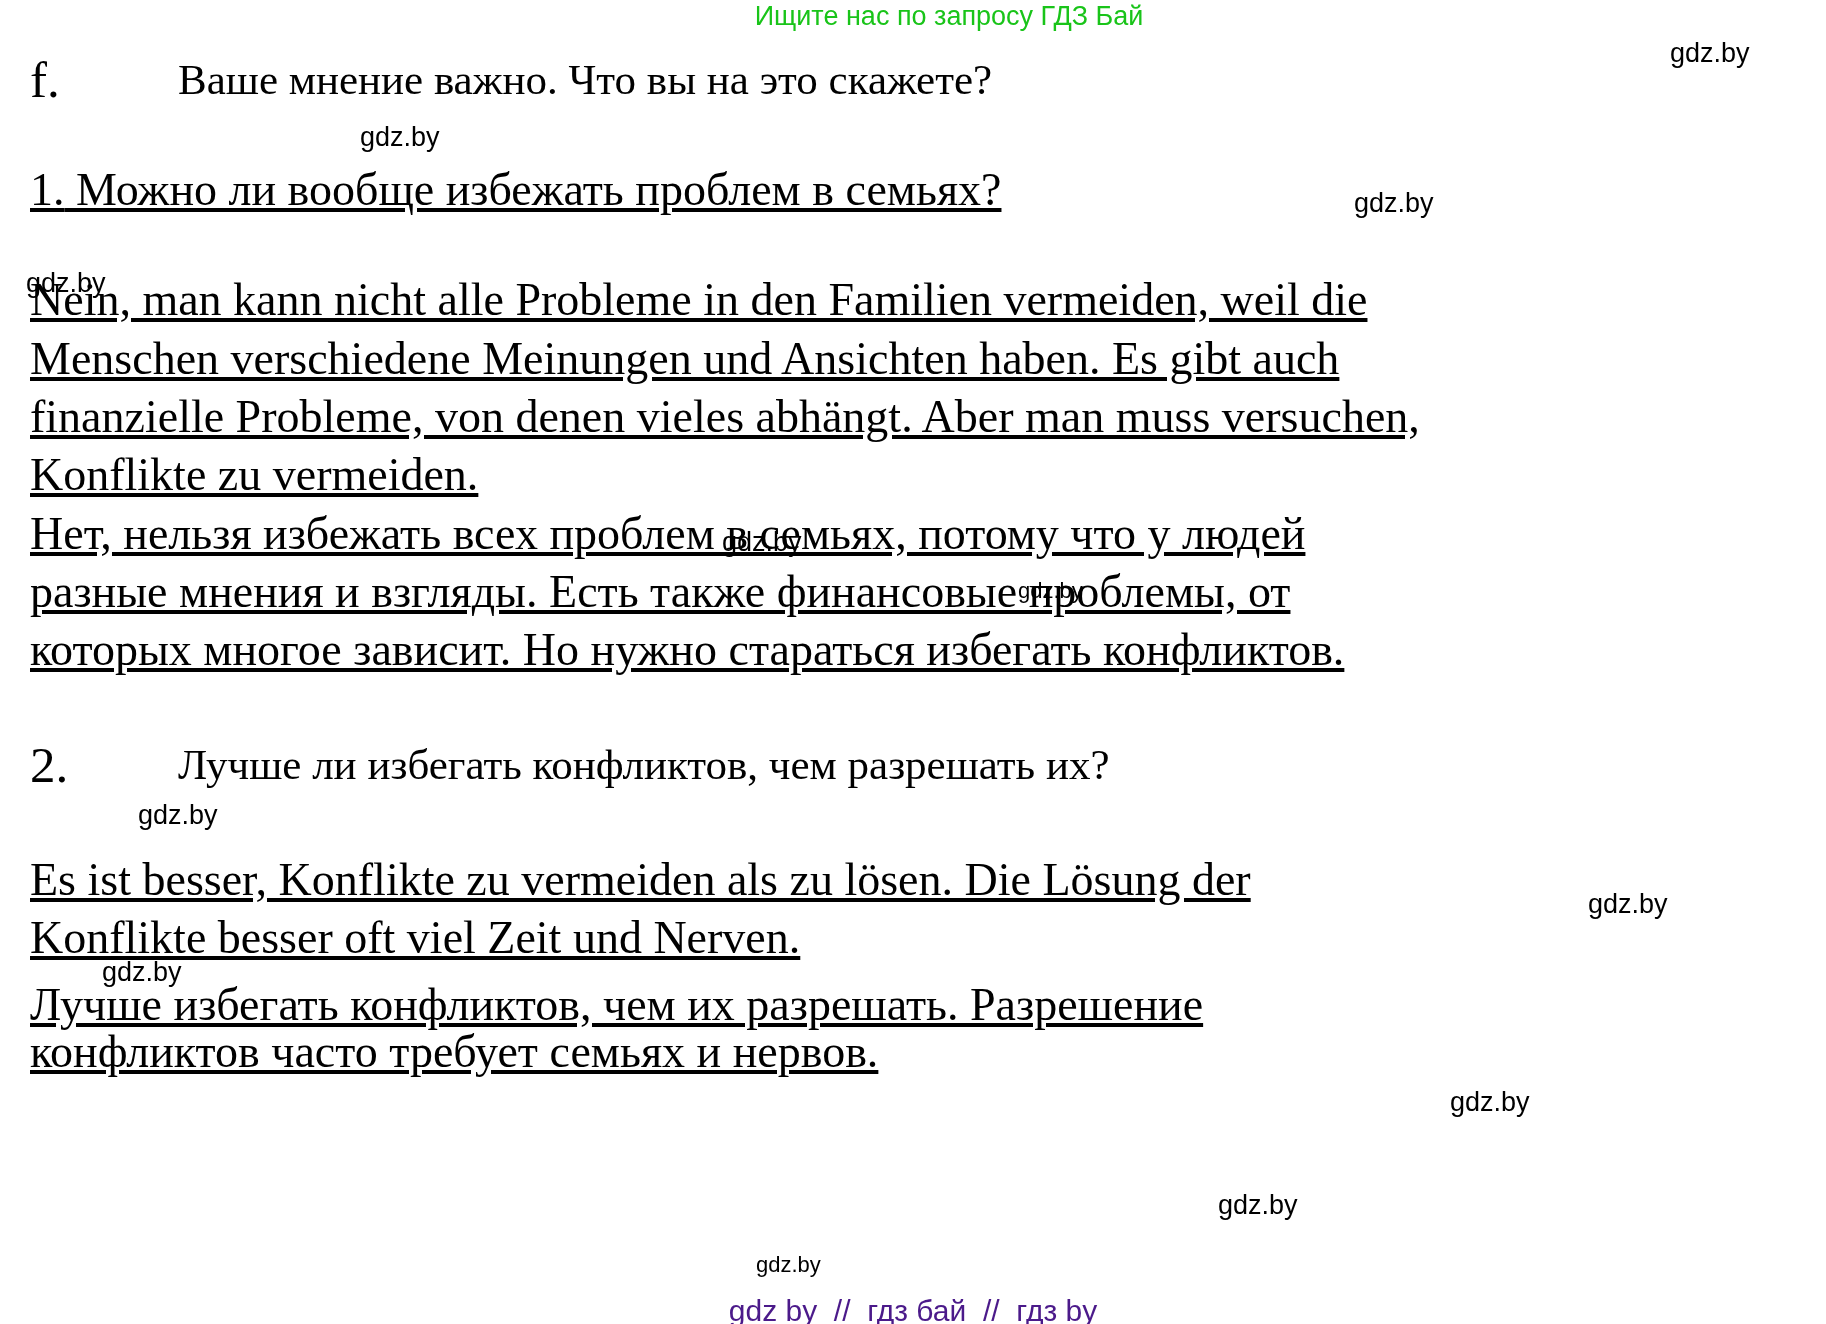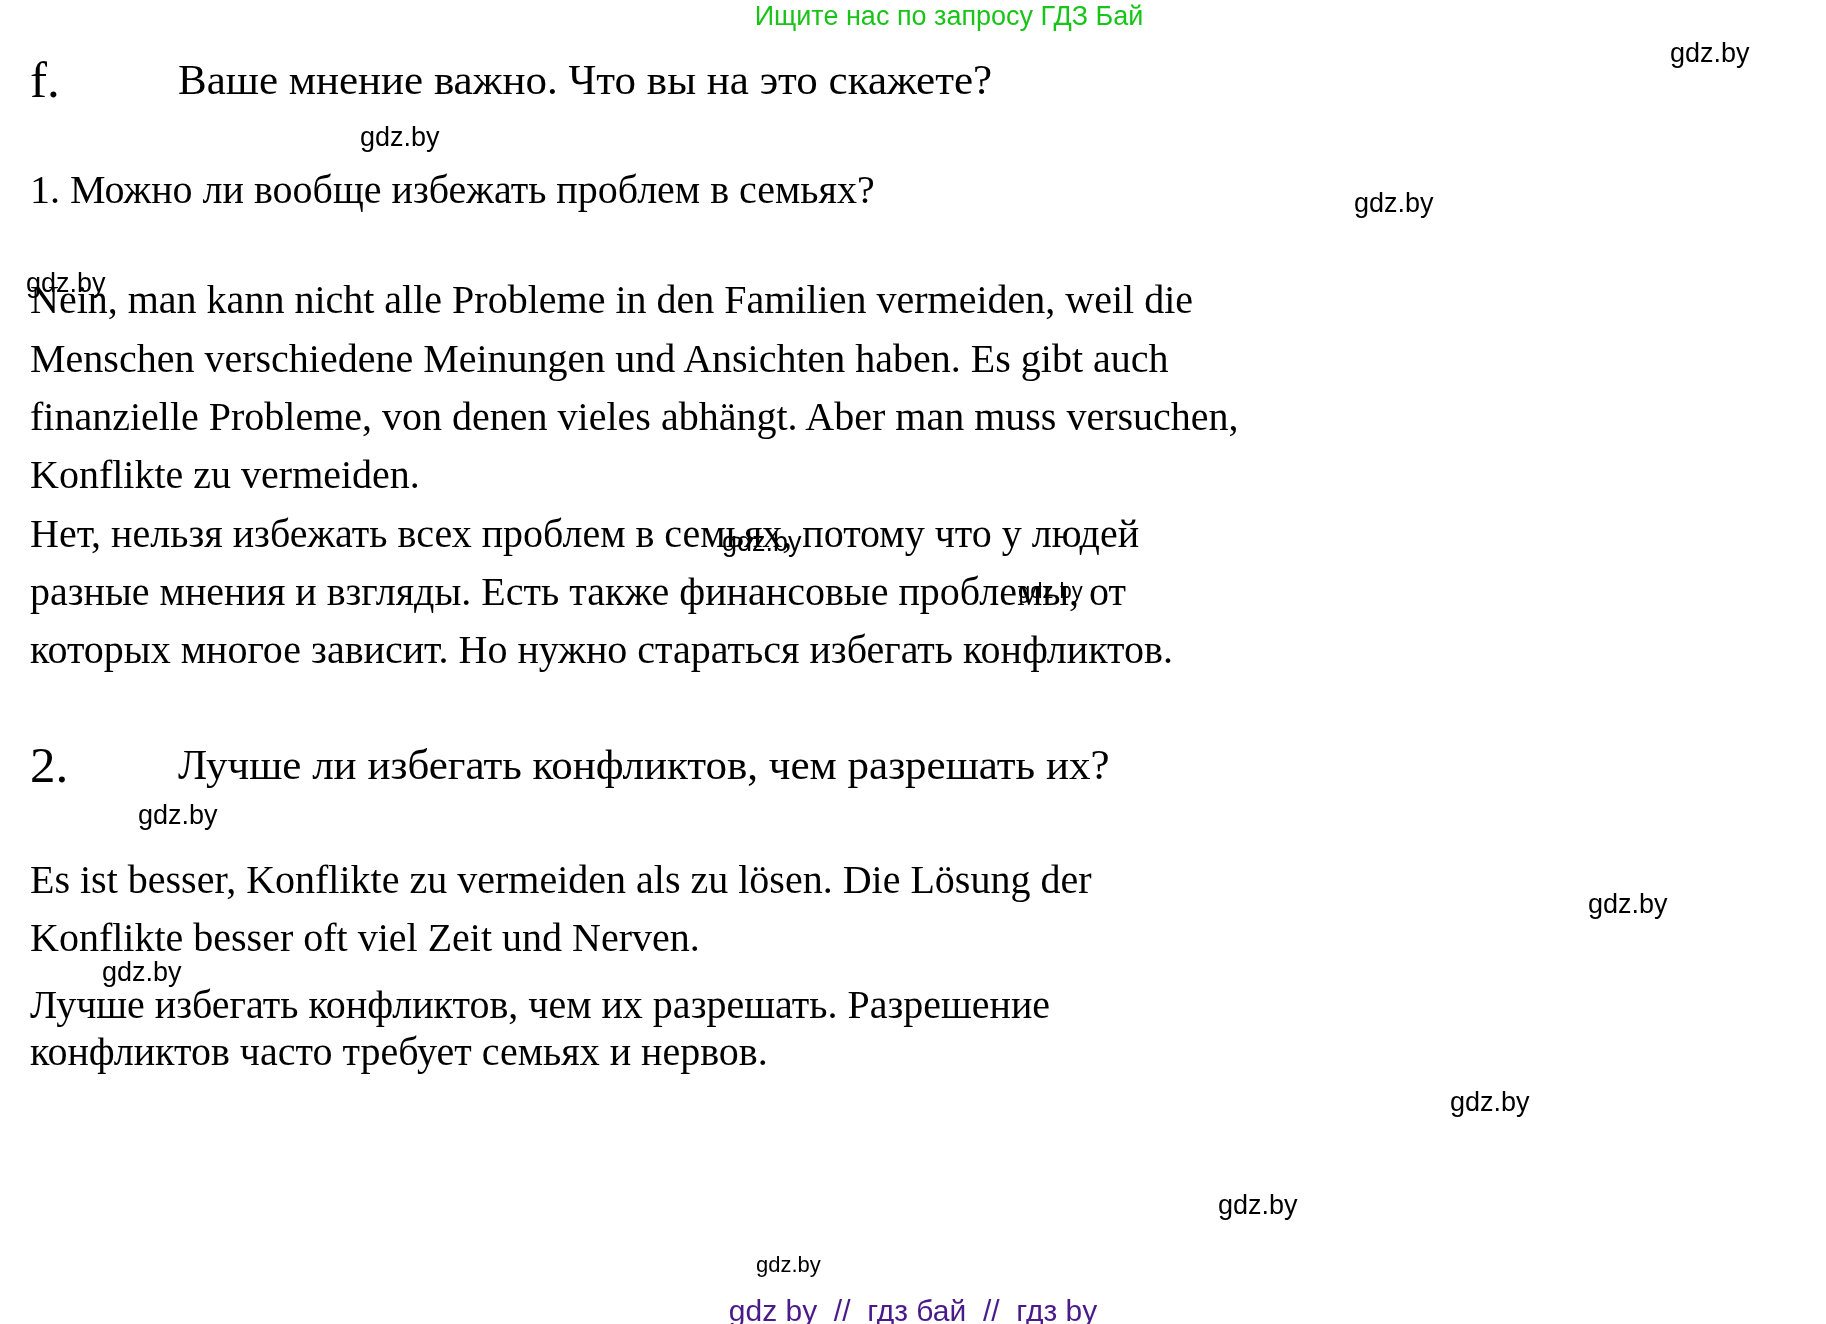--- a/index.html
+++ b/index.html
@@ -7,21 +7,21 @@
     width: 1826px; height: 1324px; position: relative; overflow: hidden;
     font-family: "Liberation Serif", "DejaVu Serif", serif; color: #000000;
   }
   .banner {
     position: absolute; top: 0; left: 0; width: 1826px; text-align: center;
     font-family: "Liberation Sans", "DejaVu Sans", sans-serif;
     font-size: 27px; color: #19c419; line-height: 32px; top: 0px; padding-left: 36px;
   }
   .line {
     position: absolute; left: 30px; white-space: nowrap;
-    font-size: 40px; line-height: 60px;
+    font-size: 46px; line-height: 60px; text-decoration: underline;
   }
   .num { position: absolute; left: 30px; font-size: 51px; line-height: 60px; }
   .q-text { position: absolute; left: 178px; font-size: 43px; line-height: 60px; white-space: nowrap; }
   .wm {
     position: absolute; font-family: "Liberation Sans", "DejaVu Sans", sans-serif;
     font-size: 27px; color: #000; line-height: 30px; white-space: nowrap;
   }
   .wm.small { font-size: 22px; }
   .footer {
     position: absolute; left: 0; width: 1826px; text-align: center; top: 1294px;

